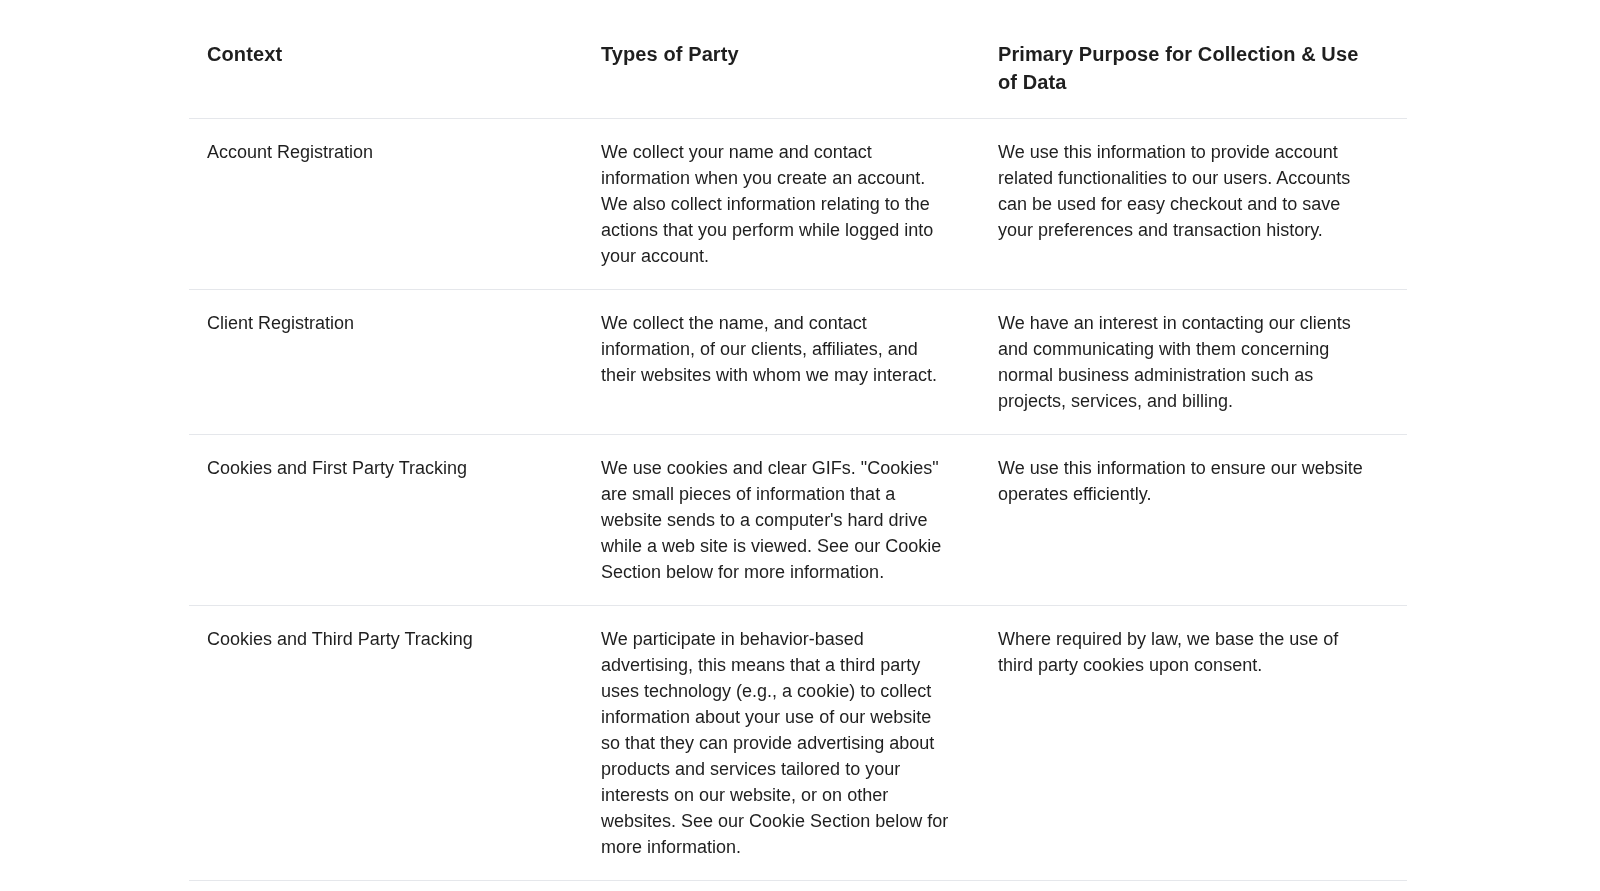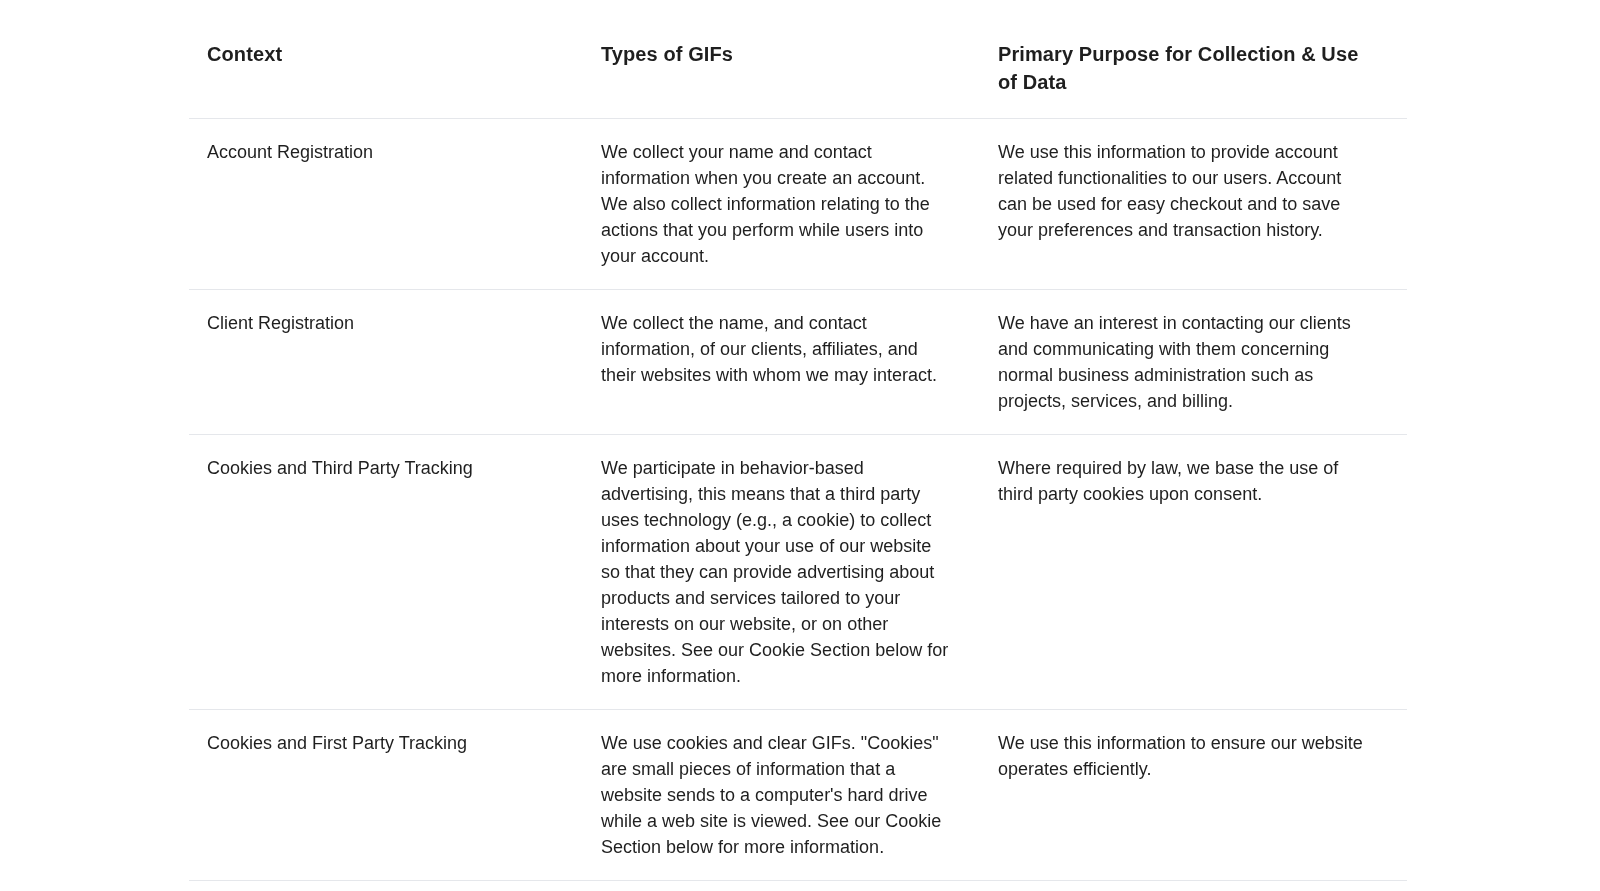--- a/index.html
+++ b/index.html
@@ -56,41 +56,41 @@
   <div class="table-wrap">
     <table class="data-table">
       <colgroup>
         <col class="c1">
           <col class="c2">
           <col class="c3">
       </colgroup>
       <thead>
         <tr>
           <th>Context</th>
-          <th>Types of GIFs</th>
+          <th>Types of Party</th>
           <th>Primary Purpose for Collection &amp; Use of Data</th>
         </tr>
       </thead>
       <tbody>
         <tr>
           <td>Account Registration</td>
-          <td>We collect your name and contact information when you create an account. We also collect information relating to the actions that you perform while users into your account.</td>
-          <td>We use this information to provide account related functionalities to our users. Account can be used for easy checkout and to save your preferences and transaction history.</td>
+          <td>We collect your name and contact information when you create an account. We also collect information relating to the actions that you perform while logged into your account.</td>
+          <td>We use this information to provide account related functionalities to our users. Accounts can be used for easy checkout and to save your preferences and transaction history.</td>
         </tr>
         <tr>
           <td>Client Registration</td>
           <td>We collect the name, and contact information, of our clients, affiliates, and their websites with whom we may interact.</td>
           <td>We have an interest in contacting our clients and communicating with them concerning normal business administration such as projects, services, and billing.</td>
         </tr>
         <tr>
+          <td>Cookies and First Party Tracking</td>
+          <td>We use cookies and clear GIFs. "Cookies" are small pieces of information that a website sends to a computer's hard drive while a web site is viewed. See our Cookie Section below for more information.</td>
+          <td>We use this information to ensure our website operates efficiently.</td>
+        </tr>
+        <tr>
           <td>Cookies and Third Party Tracking</td>
           <td>We participate in behavior-based advertising, this means that a third party uses technology (e.g., a cookie) to collect information about your use of our website so that they can provide advertising about products and services tailored to your interests on our website, or on other websites. See our Cookie Section below for more information.</td>
           <td>Where required by law, we base the use of third party cookies upon consent.</td>
-        </tr>
-        <tr>
-          <td>Cookies and First Party Tracking</td>
-          <td>We use cookies and clear GIFs. "Cookies" are small pieces of information that a website sends to a computer's hard drive while a web site is viewed. See our Cookie Section below for more information.</td>
-          <td>We use this information to ensure our website operates efficiently.</td>
         </tr>
       </tbody>
     </table>
   </div>
 </div>
 
 </body></html>

